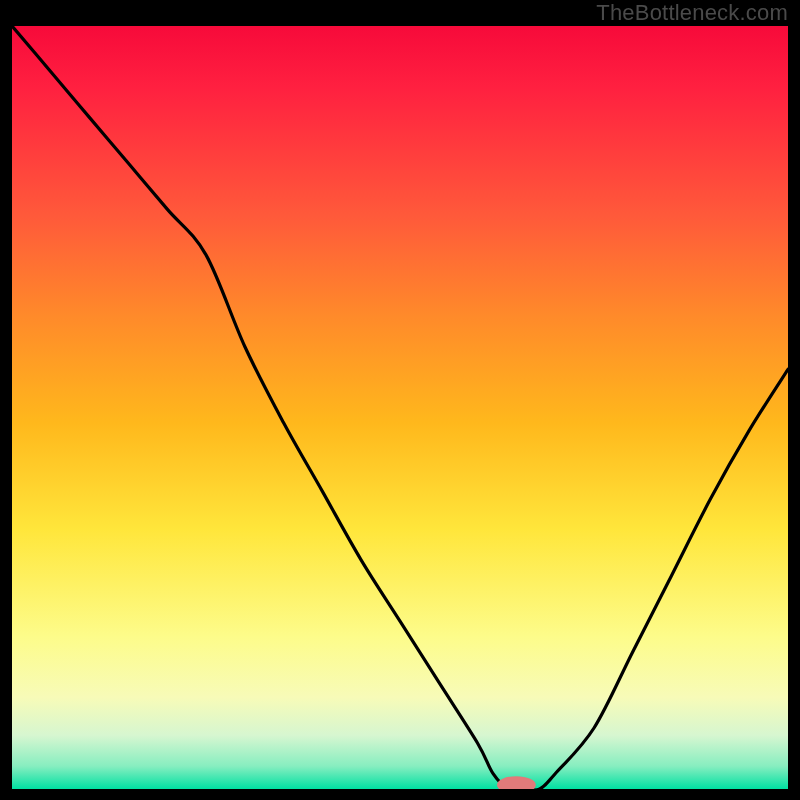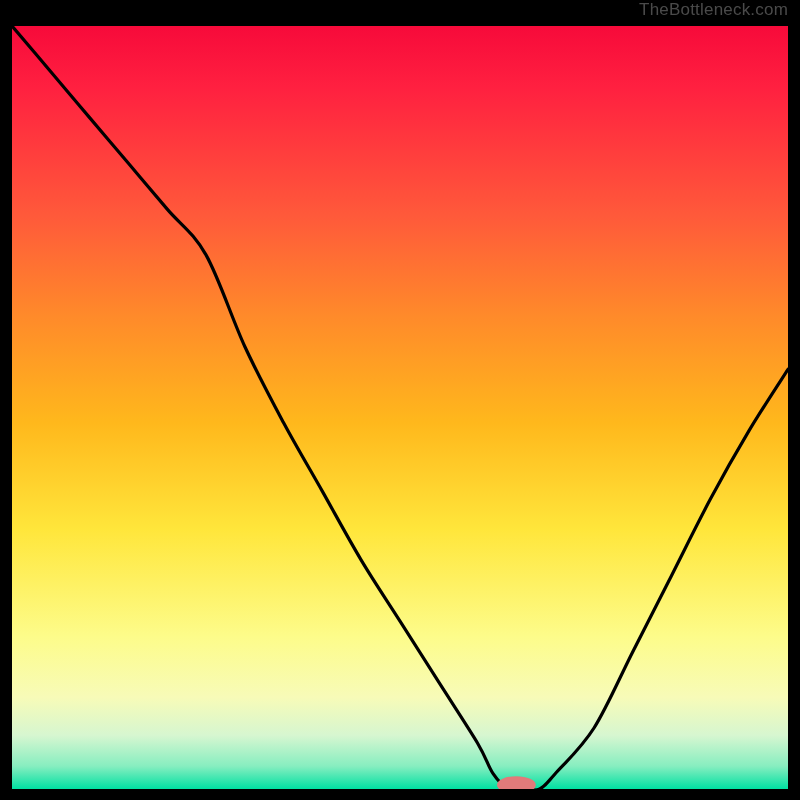--- a/index.html
+++ b/index.html
@@ -14,21 +14,21 @@
   .frame {
     position: relative;
     width: 800px;
     height: 800px;
     background: #000;
   }
   .watermark {
     position: absolute;
     top: 0;
     right: 12px;
-    font-size: 17px;
+    font-size: 22px;
     color: #4a4a4a;
     letter-spacing: 0.2px;
     user-select: none;
     pointer-events: none;
     z-index: 50;
   }
   .plot-wrap {
     position: absolute;
     left: 12px;
     top: 26px;

